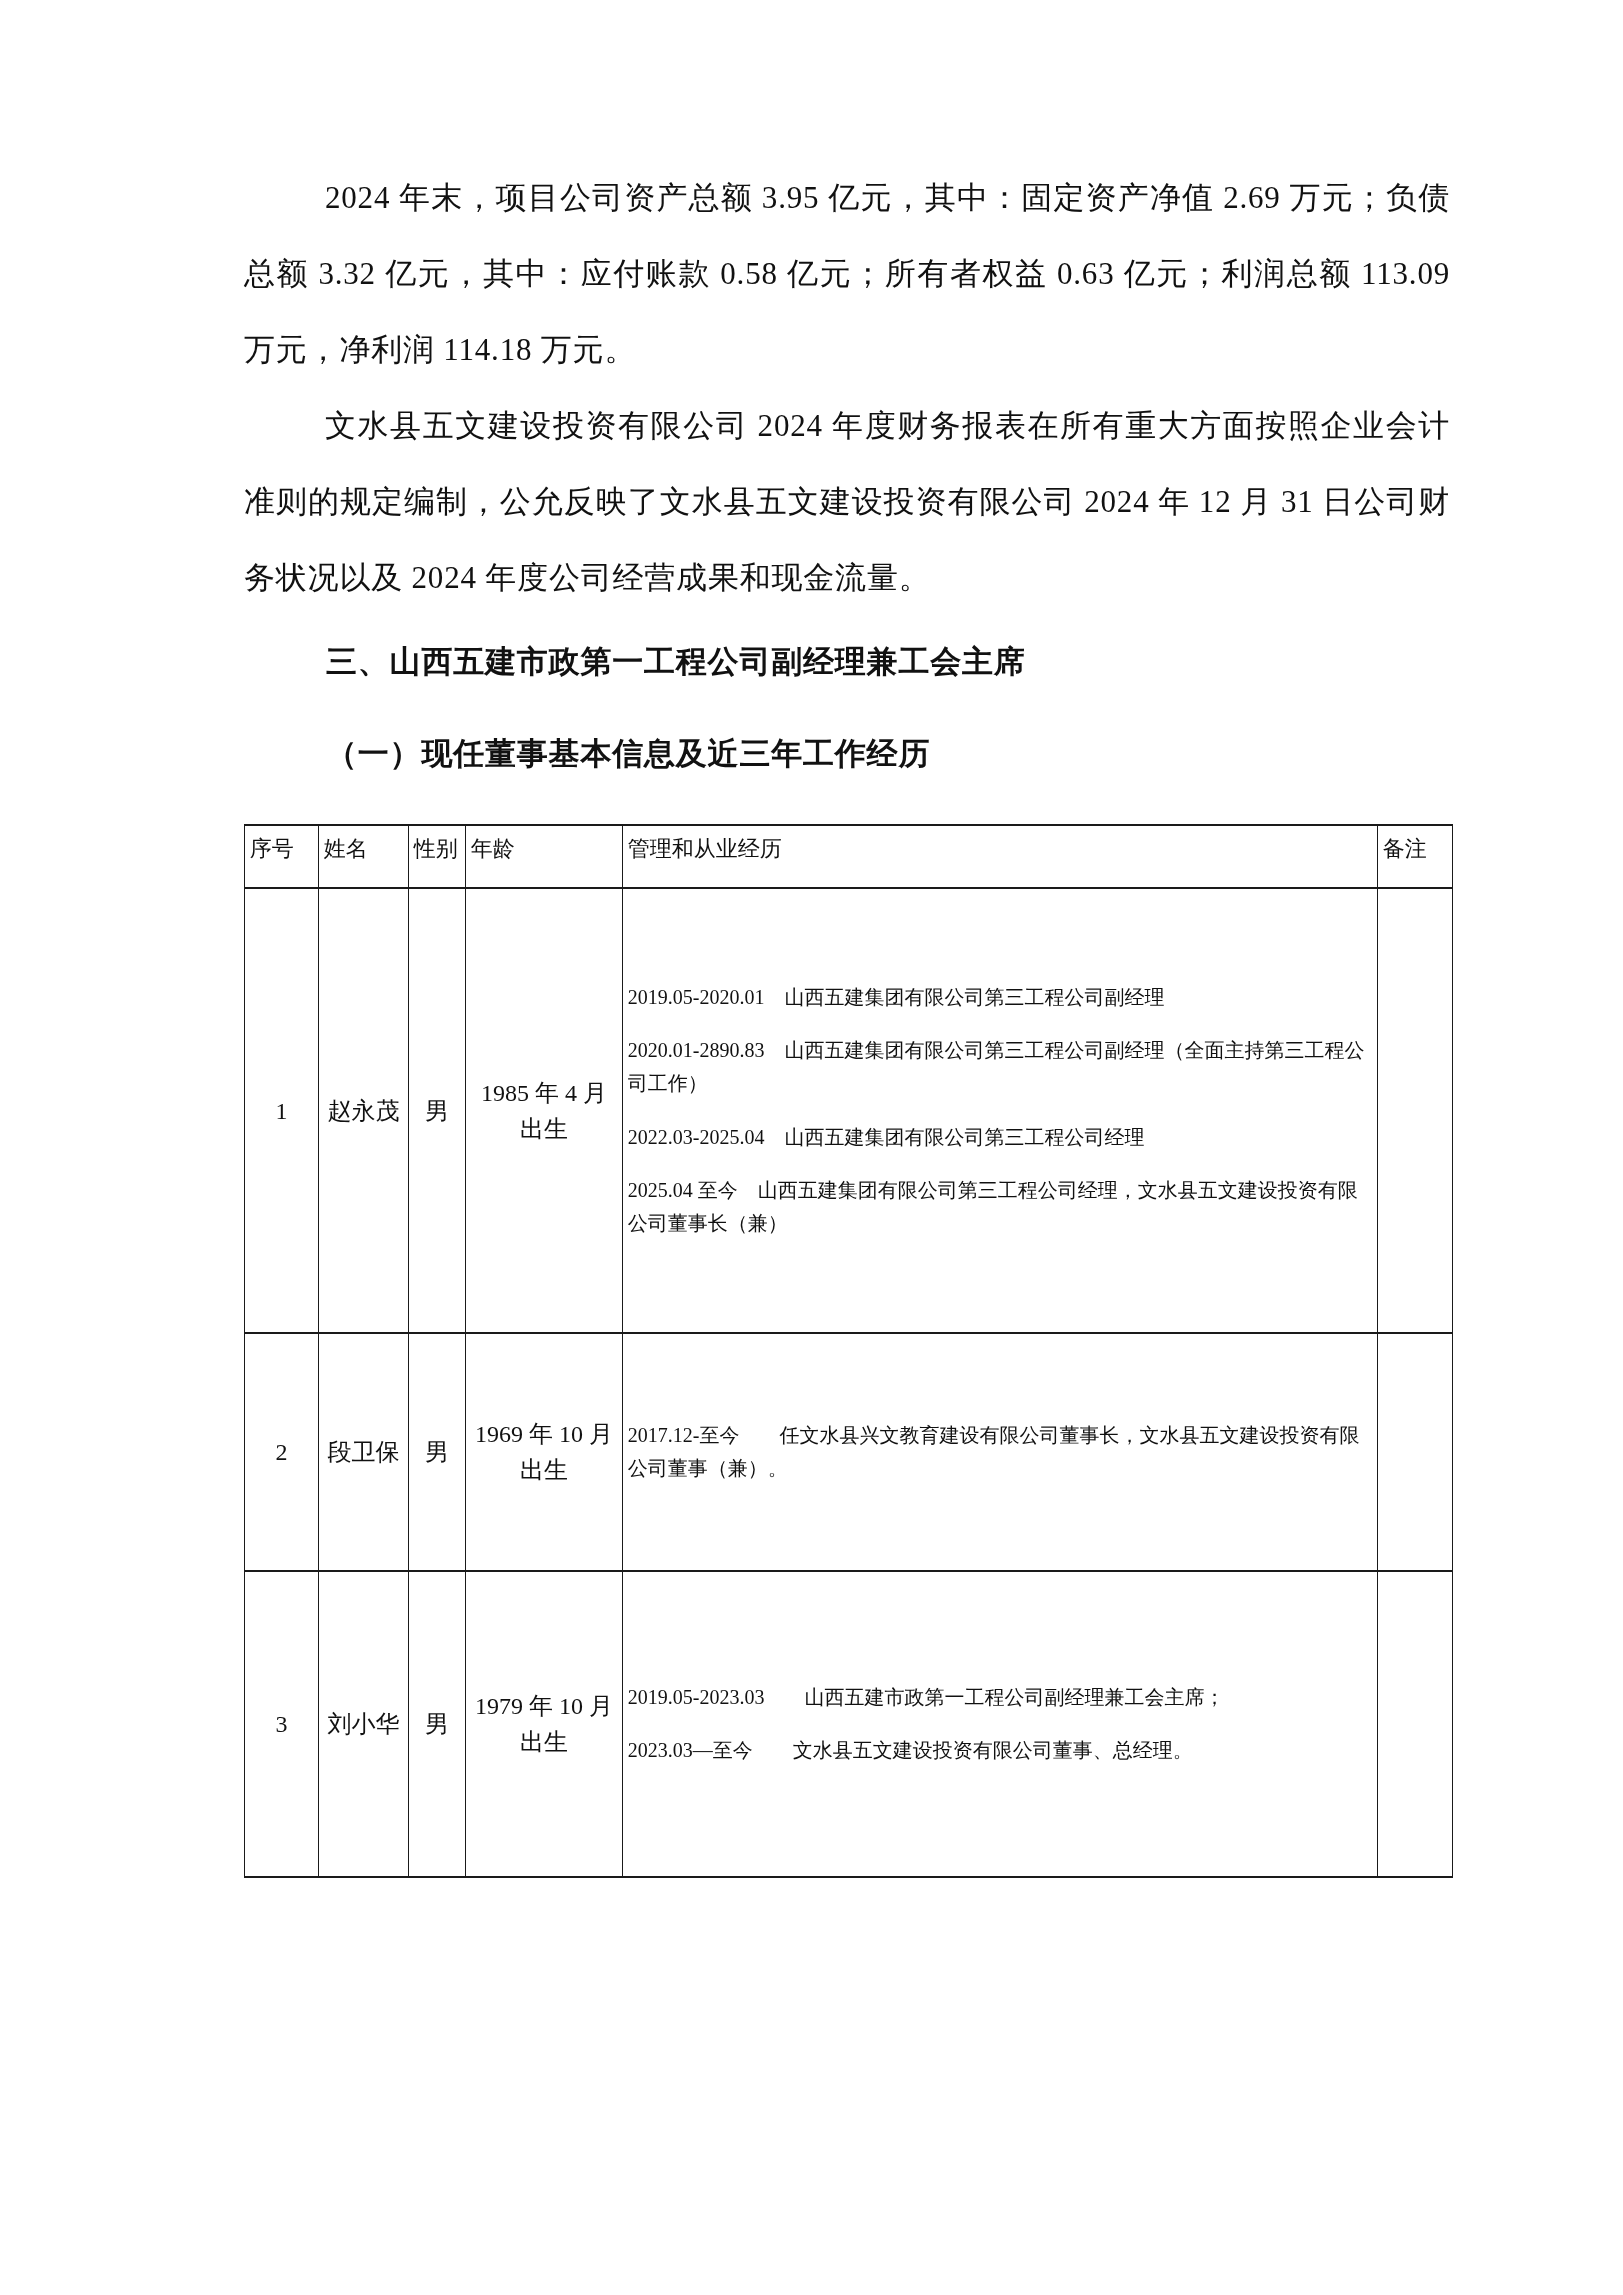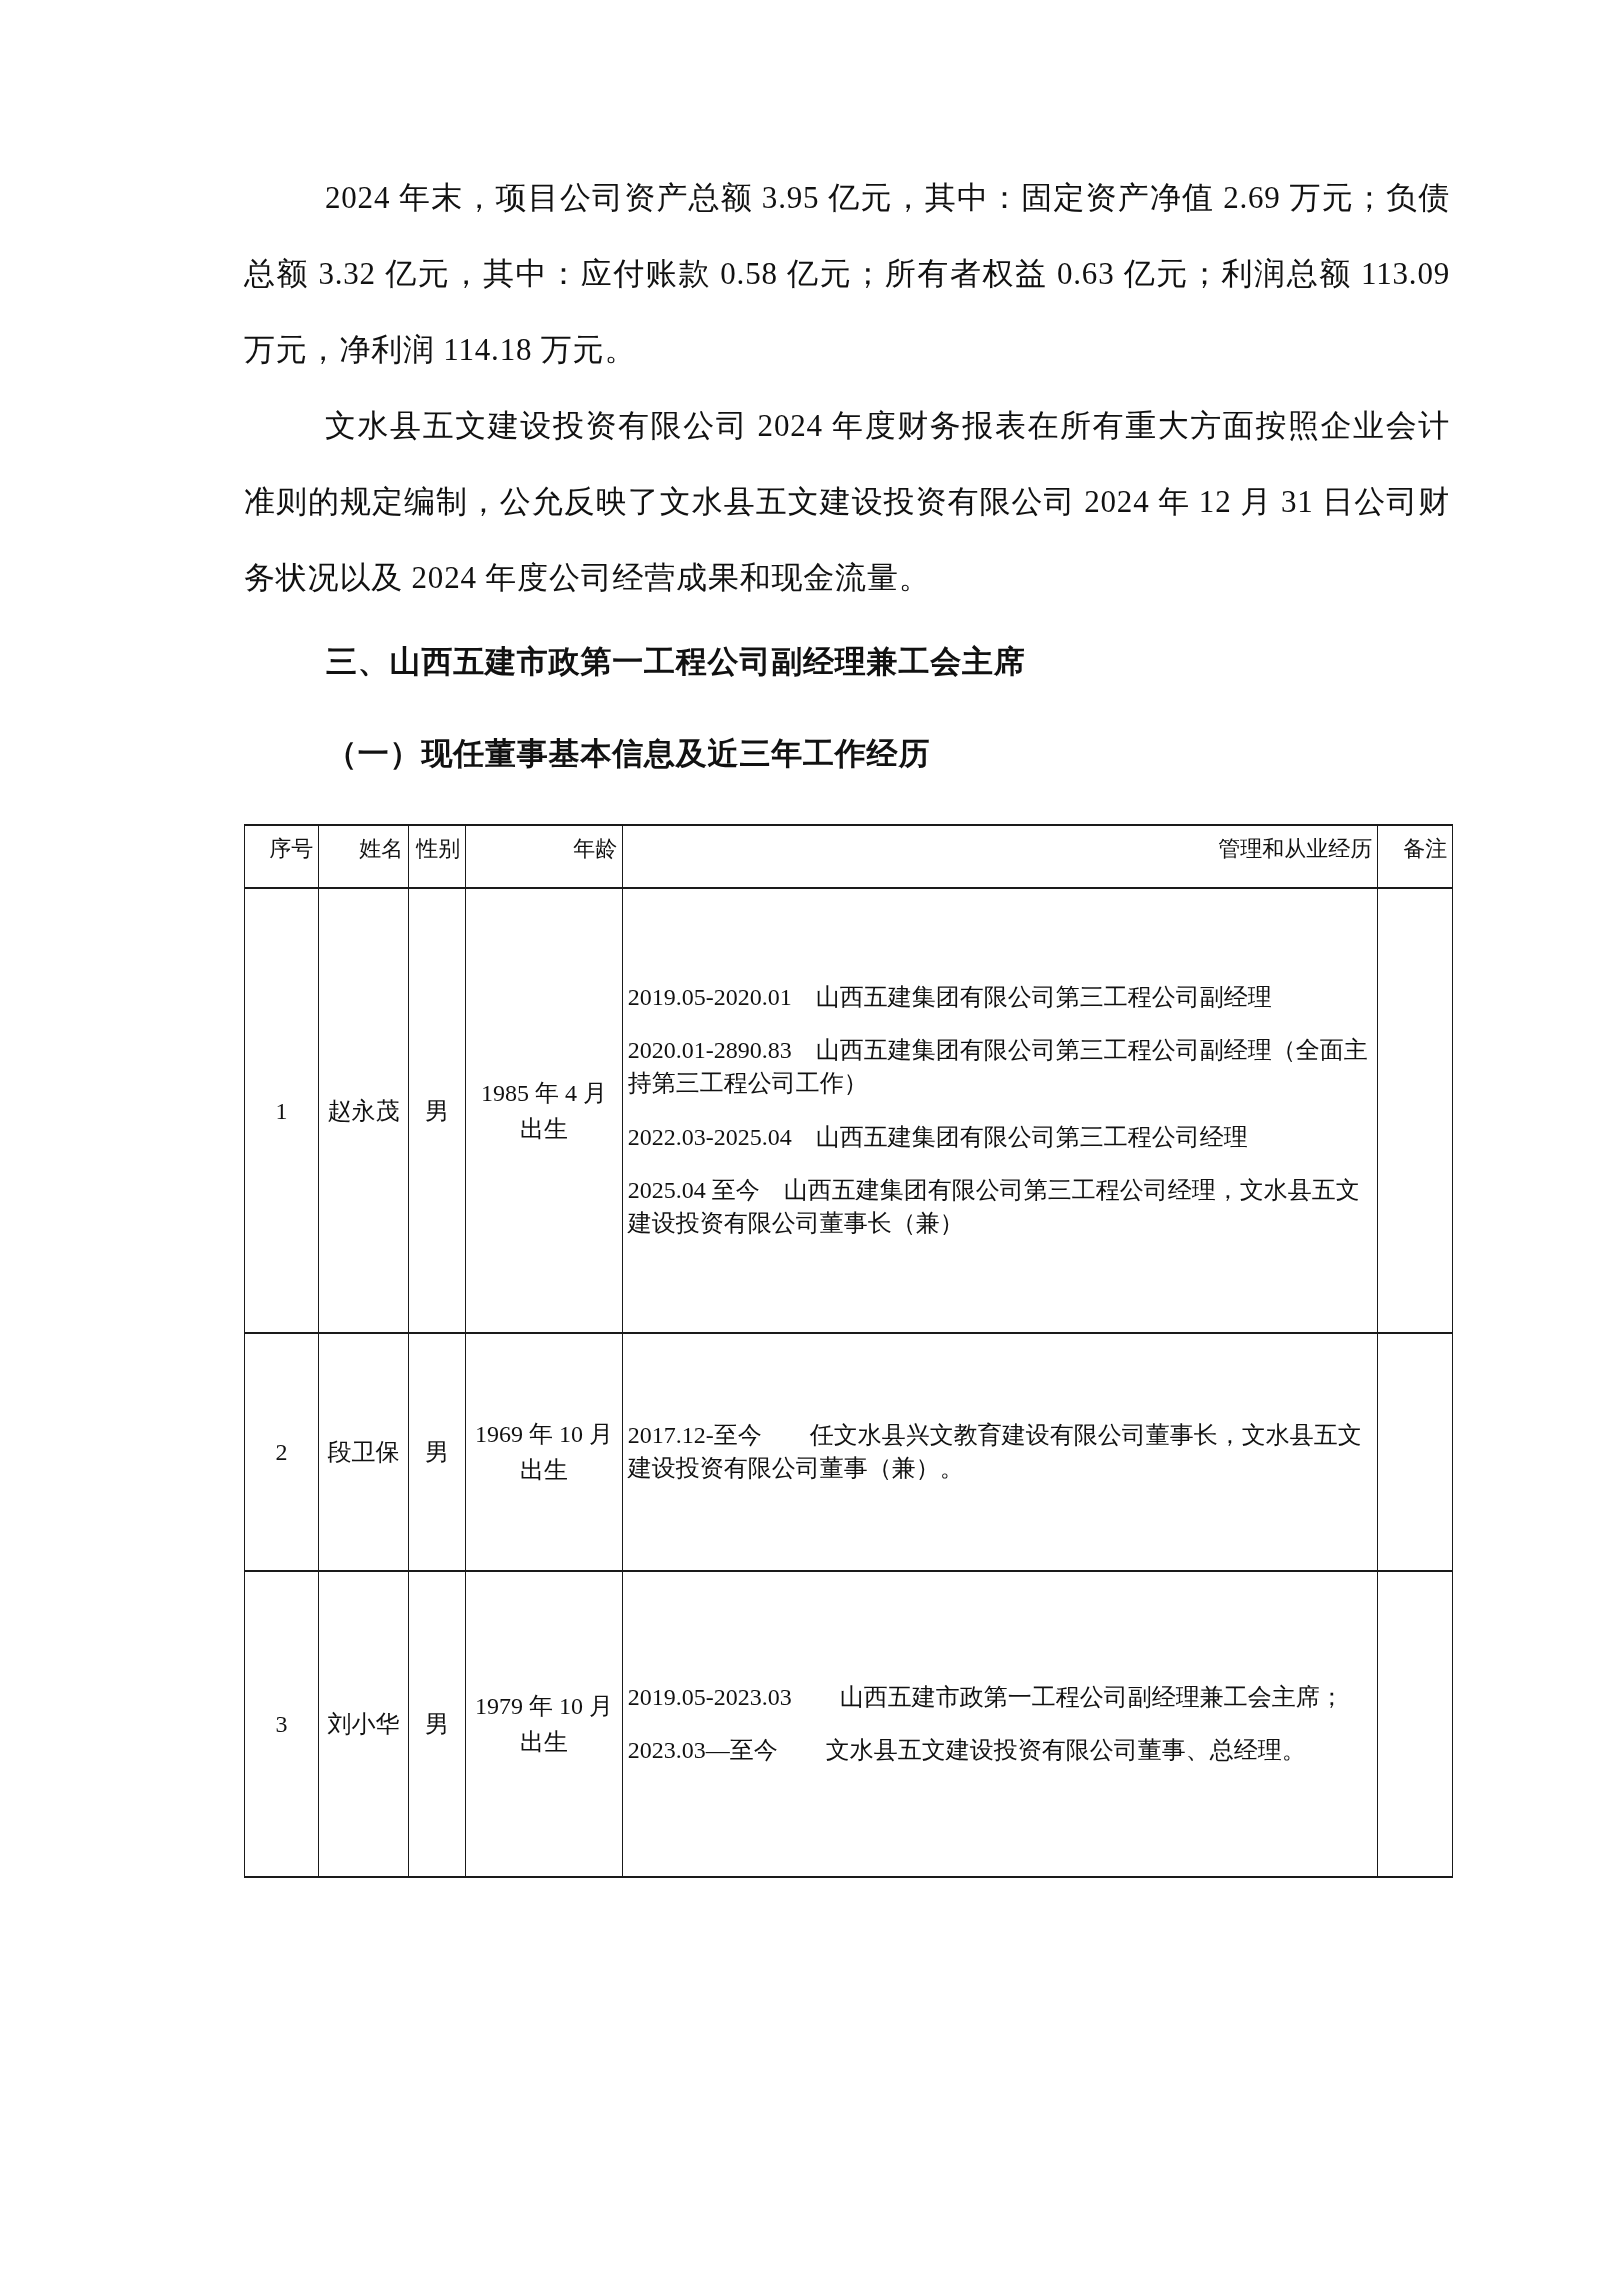--- a/index.html
+++ b/index.html
@@ -48,37 +48,37 @@
   table.directors td {
     border: 1.6px solid #1a1a1a;
     border-top-width: 2.4px;
     border-bottom-width: 2.4px;
     box-sizing: border-box;
     padding: 3.2px 4.8px;
     font-weight: normal;
   }
   table.directors th {
     font-size: 22px;
-    text-align: right;
+    text-align: left;
     vertical-align: top;
     padding-top: 8px;
     height: 63px;
   }
   td.c-center {
     text-align: center;
     vertical-align: middle;
     font-size: 24px;
     line-height: 36px;
   }
   td.c-age {
     white-space: pre-line;
   }
   td.c-exp {
     vertical-align: middle;
-    font-size: 24px;
+    font-size: 20px;
     line-height: 33px;
     text-align: left;
     padding-left: 6.3px;
     padding-right: 6.3px;
   }
   td.c-exp p {
     margin: 20.6px 0;
   }
   tr.row-h1 { height: 445px; }
   tr.row-h2 { height: 238px; }

